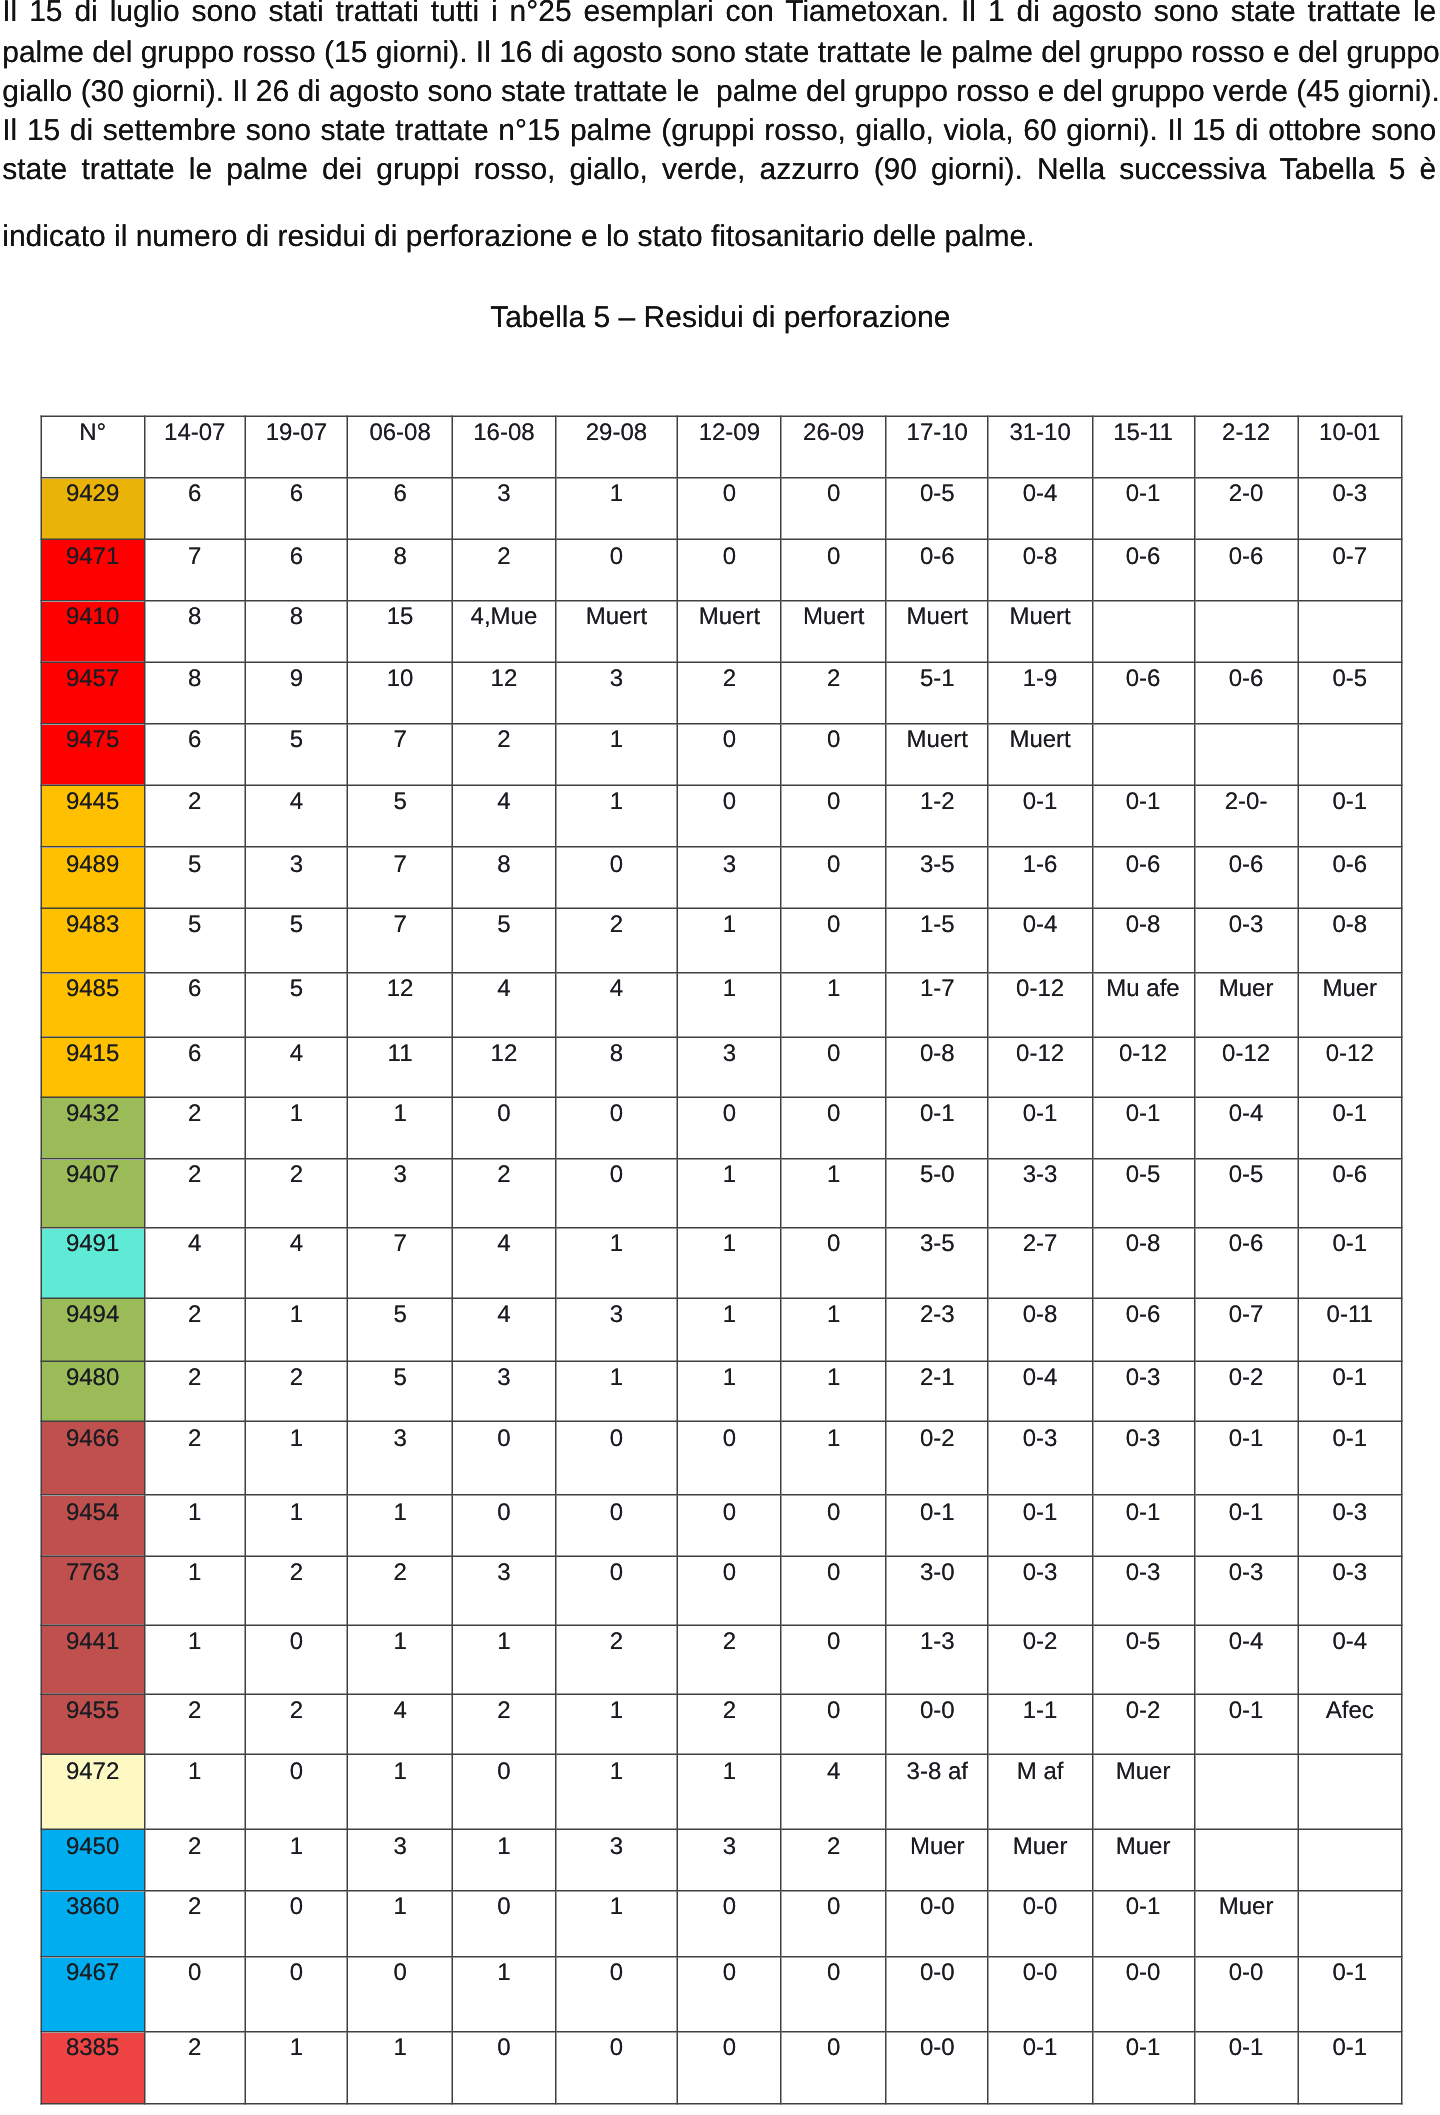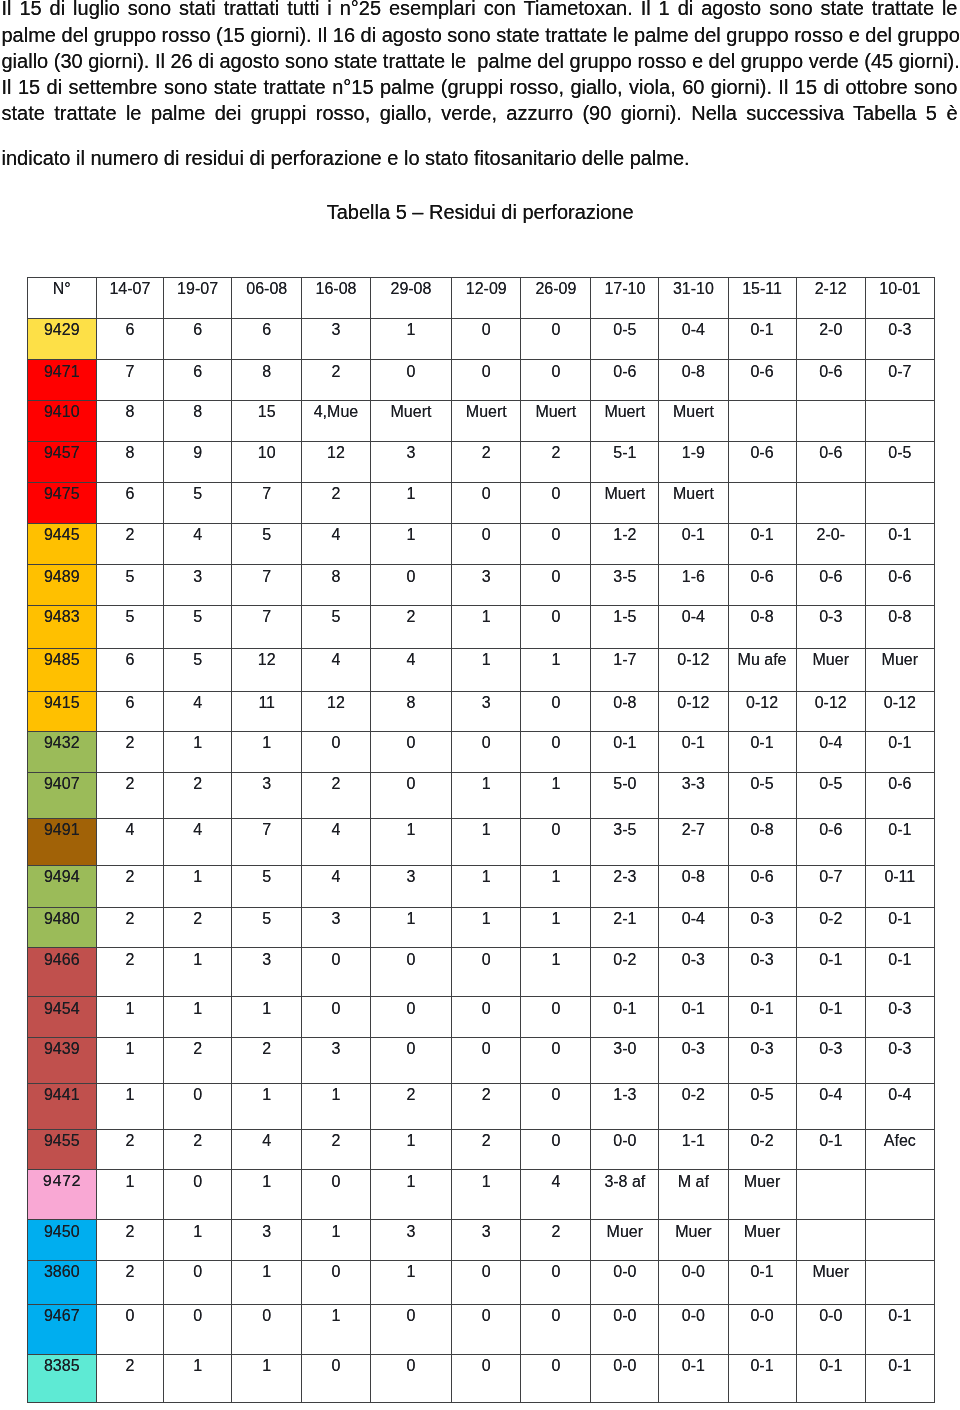--- a/index.html
+++ b/index.html
@@ -107,21 +107,21 @@
           <th>26-09</th>
           <th>17-10</th>
           <th>31-10</th>
           <th>15-11</th>
           <th>2-12</th>
           <th>10-01</th>
         </tr>
       </thead>
     <tbody id="tbody">
         <tr class="r0">
-          <td style="background: #fde047; text-align: center;">9429</td>
+          <td style="background: #eab308; text-align: center;">9429</td>
           <td>6</td>
           <td>6</td>
           <td>6</td>
           <td>3</td>
           <td>1</td>
           <td>0</td>
           <td>0</td>
           <td>0-5</td>
           <td>0-4</td>
           <td>0-1</td>
@@ -287,21 +287,21 @@
           <td>0</td>
           <td>1</td>
           <td>1</td>
           <td>5-0</td>
           <td>3-3</td>
           <td>0-5</td>
           <td>0-5</td>
           <td>0-6</td>
         </tr>
         <tr class="r12">
-          <td style="background: #a16207;">9491</td>
+          <td style="background: #5eead4;">9491</td>
           <td>4</td>
           <td>4</td>
           <td>7</td>
           <td>4</td>
           <td>1</td>
           <td>1</td>
           <td>0</td>
           <td>3-5</td>
           <td>2-7</td>
           <td>0-8</td>
@@ -362,21 +362,21 @@
           <td>0</td>
           <td>0</td>
           <td>0</td>
           <td>0-1</td>
           <td>0-1</td>
           <td>0-1</td>
           <td>0-1</td>
           <td>0-3</td>
         </tr>
         <tr class="r17">
-          <td style="background: rgb(192, 80, 77);">9439</td>
+          <td style="background: rgb(192, 80, 77);">7763</td>
           <td>1</td>
           <td>2</td>
           <td>2</td>
           <td>3</td>
           <td>0</td>
           <td>0</td>
           <td>0</td>
           <td>3-0</td>
           <td>0-3</td>
           <td>0-3</td>
@@ -407,21 +407,21 @@
           <td>1</td>
           <td>2</td>
           <td>0</td>
           <td>0-0</td>
           <td>1-1</td>
           <td>0-2</td>
           <td>0-1</td>
           <td>Afec</td>
         </tr>
         <tr class="r20">
-          <td style="background: #f9a8d4; font-family: Liberation Mono, monospace;">9472</td>
+          <td style="background: #fef9c3;">9472</td>
           <td>1</td>
           <td>0</td>
           <td>1</td>
           <td>0</td>
           <td>1</td>
           <td>1</td>
           <td>4</td>
           <td>3-8 af</td>
           <td>M af</td>
           <td>Muer</td>
@@ -467,21 +467,21 @@
           <td>0</td>
           <td>0</td>
           <td>0</td>
           <td>0-0</td>
           <td>0-0</td>
           <td>0-0</td>
           <td>0-0</td>
           <td>0-1</td>
         </tr>
         <tr class="r24">
-          <td style="background: #5eead4;">8385</td>
+          <td style="background: #ef4444;">8385</td>
           <td>2</td>
           <td>1</td>
           <td>1</td>
           <td>0</td>
           <td>0</td>
           <td>0</td>
           <td>0</td>
           <td>0-0</td>
           <td>0-1</td>
           <td>0-1</td>

